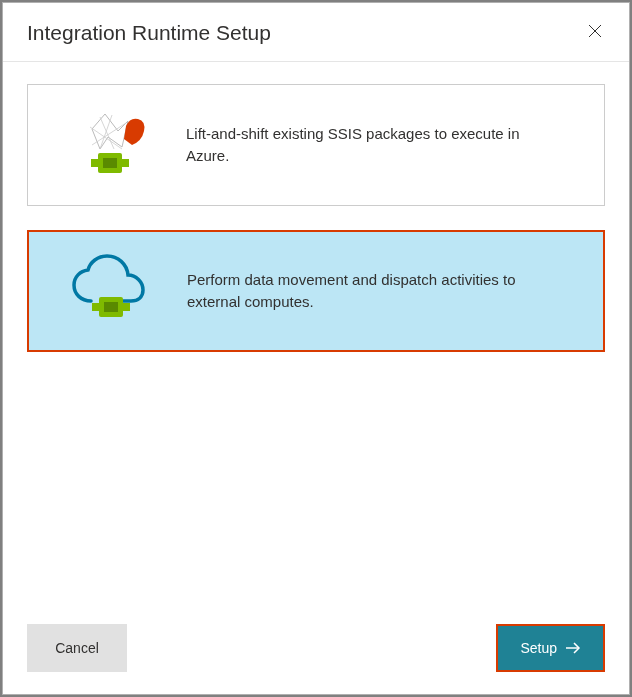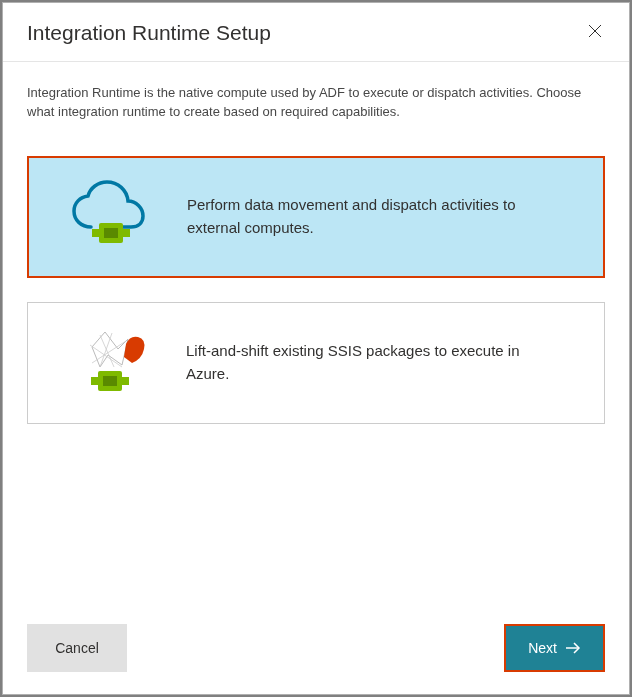--- a/index.html
+++ b/index.html
@@ -136,59 +136,58 @@
     <div class="header-title">Integration Runtime Setup</div>
     <div class="close-btn">
       <svg viewBox="0 0 14 14">
         <line x1="1" y1="1" x2="13" y2="13"></line>
         <line x1="13" y1="1" x2="1" y2="13"></line>
       </svg>
     </div>
   </div>
 
   <div class="content">
-    <p class="description">Integration Runtime is the native compute used by ADF to execute or dispatch activities. Choose what integration runtime to create based on required capabilities.</p>
-
-    <div class="option-card selected">
-      <div class="option-icon">
-        <svg width="100" height="76" viewBox="0 0 100 76">
-          <path d="M 28 48 C 18 48 11 41 11 32 C 11 24 17 18 25 17 C 27 9 35 3 44 3 C 55 3 64 11 65 22 C 73 22 80 29 80 37 C 80 44 75 48 68 48 L 54 48" fill="none" stroke="#0078a4" stroke-width="3.5" stroke-linecap="round"></path>
-          <rect x="36" y="44" width="24" height="20" rx="2" fill="#7fba00"></rect>
-          <rect x="29" y="50" width="9" height="8" fill="#7fba00"></rect>
-          <rect x="58" y="50" width="9" height="8" fill="#7fba00"></rect>
-          <rect x="41" y="49" width="14" height="10" fill="#5a8a00"></rect>
-        </svg>
-      </div>
-      <div class="option-text">Perform data movement and dispatch activities to external computes.</div>
-    </div>
 
     <div class="option-card">
       <div class="option-icon">
         <svg width="100" height="76" viewBox="0 0 100 76">
           <g transform="translate(8,2)">
             <path d="M 35 5 L 48 22 L 58 12 L 52 38 L 38 28 L 30 40 L 22 20 Z" fill="#ffffff" stroke="#bbbbbb" stroke-width="1"></path>
             <line x1="20" y1="18" x2="52" y2="40" stroke="#cccccc" stroke-width="0.8"></line>
             <line x1="30" y1="8" x2="44" y2="40" stroke="#cccccc" stroke-width="0.8"></line>
             <line x1="42" y1="6" x2="30" y2="40" stroke="#cccccc" stroke-width="0.8"></line>
             <line x1="56" y1="14" x2="22" y2="36" stroke="#cccccc" stroke-width="0.8"></line>
             <path d="M 56 17 Q 60 8 68 10 Q 76 12 74 22 Q 72 32 62 36 L 54 30 Z" fill="#d83b01"></path>
           </g>
           <rect x="36" y="46" width="24" height="20" rx="2" fill="#7fba00"></rect>
           <rect x="29" y="52" width="9" height="8" fill="#7fba00"></rect>
           <rect x="58" y="52" width="9" height="8" fill="#7fba00"></rect>
           <rect x="41" y="51" width="14" height="10" fill="#5a8a00"></rect>
         </svg>
       </div>
       <div class="option-text">Lift-and-shift existing SSIS packages to execute in Azure.</div>
     </div>
+
+    <div class="option-card selected">
+      <div class="option-icon">
+        <svg width="100" height="76" viewBox="0 0 100 76">
+          <path d="M 28 48 C 18 48 11 41 11 32 C 11 24 17 18 25 17 C 27 9 35 3 44 3 C 55 3 64 11 65 22 C 73 22 80 29 80 37 C 80 44 75 48 68 48 L 54 48" fill="none" stroke="#0078a4" stroke-width="3.5" stroke-linecap="round"></path>
+          <rect x="36" y="44" width="24" height="20" rx="2" fill="#7fba00"></rect>
+          <rect x="29" y="50" width="9" height="8" fill="#7fba00"></rect>
+          <rect x="58" y="50" width="9" height="8" fill="#7fba00"></rect>
+          <rect x="41" y="49" width="14" height="10" fill="#5a8a00"></rect>
+        </svg>
+      </div>
+      <div class="option-text">Perform data movement and dispatch activities to external computes.</div>
+    </div>
   </div>
 
   <div class="footer">
     <button class="btn btn-cancel">Cancel</button>
     <button class="btn btn-next">
-      <span>Next</span>
+      <span>Setup</span>
       <svg viewBox="0 0 16 12">
         <line x1="1" y1="6" x2="14" y2="6"></line>
         <polyline points="9,1 14,6 9,11"></polyline>
       </svg>
     </button>
   </div>
 </div>
 
 </body></html>

